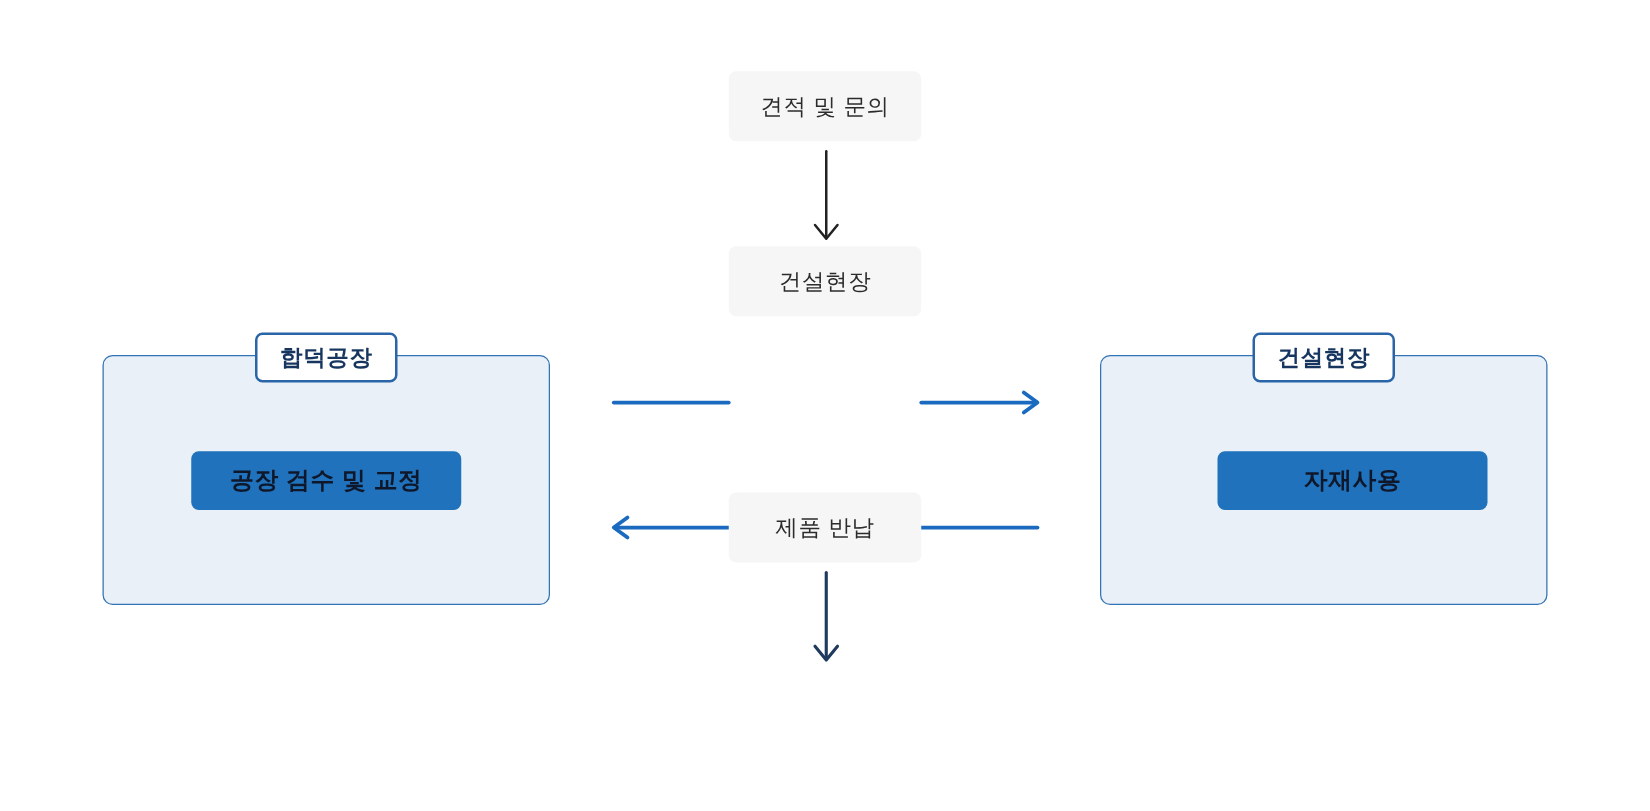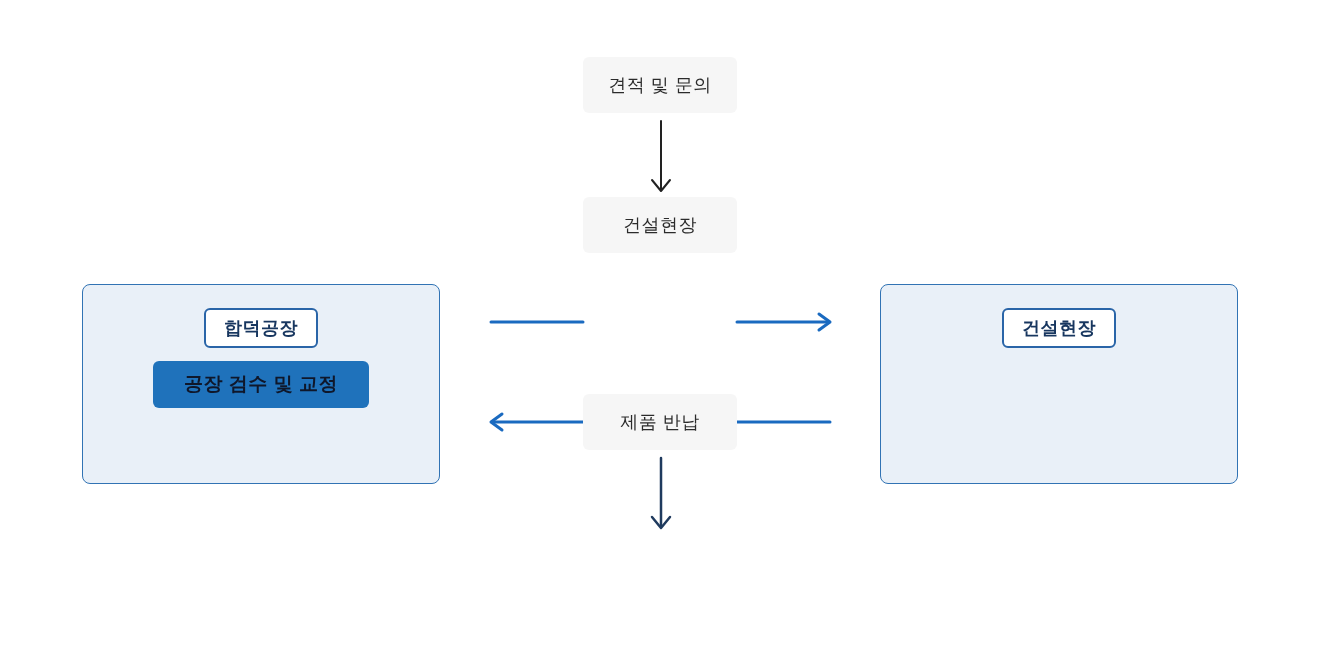--- a/index.html
+++ b/index.html
@@ -59,21 +59,20 @@
     transform: translateX(-50%);
     background: #ffffff;
     border: 2px solid #2a65a8;
     border-radius: 6px;
     padding: 6px 18px;
     font-size: 18px;
     font-weight: 700;
     color: #17365f;
     white-space: nowrap;
     letter-spacing: 0.5px;
-    margin-top: 42px;
   }
 
   .panel-button {
     width: 216px;
     height: 47px;
     background: #1f72bb;
     border-radius: 6px;
     display: flex;
     align-items: center;
     justify-content: center;
@@ -126,15 +125,16 @@
   <div class="step step-2">건설현장</div>
   <div class="step step-4">제품 반납</div>
 
   <div class="panel panel-left">
     <div class="panel-label">합덕공장</div>
     <div class="panel-button">공장 검수 및 교정</div>
   </div>
 
   <div class="panel panel-right">
     <div class="panel-label">건설현장</div>
+    <div class="panel-button">자재사용</div>
   </div>
 
 </div>
 
 </body></html>

